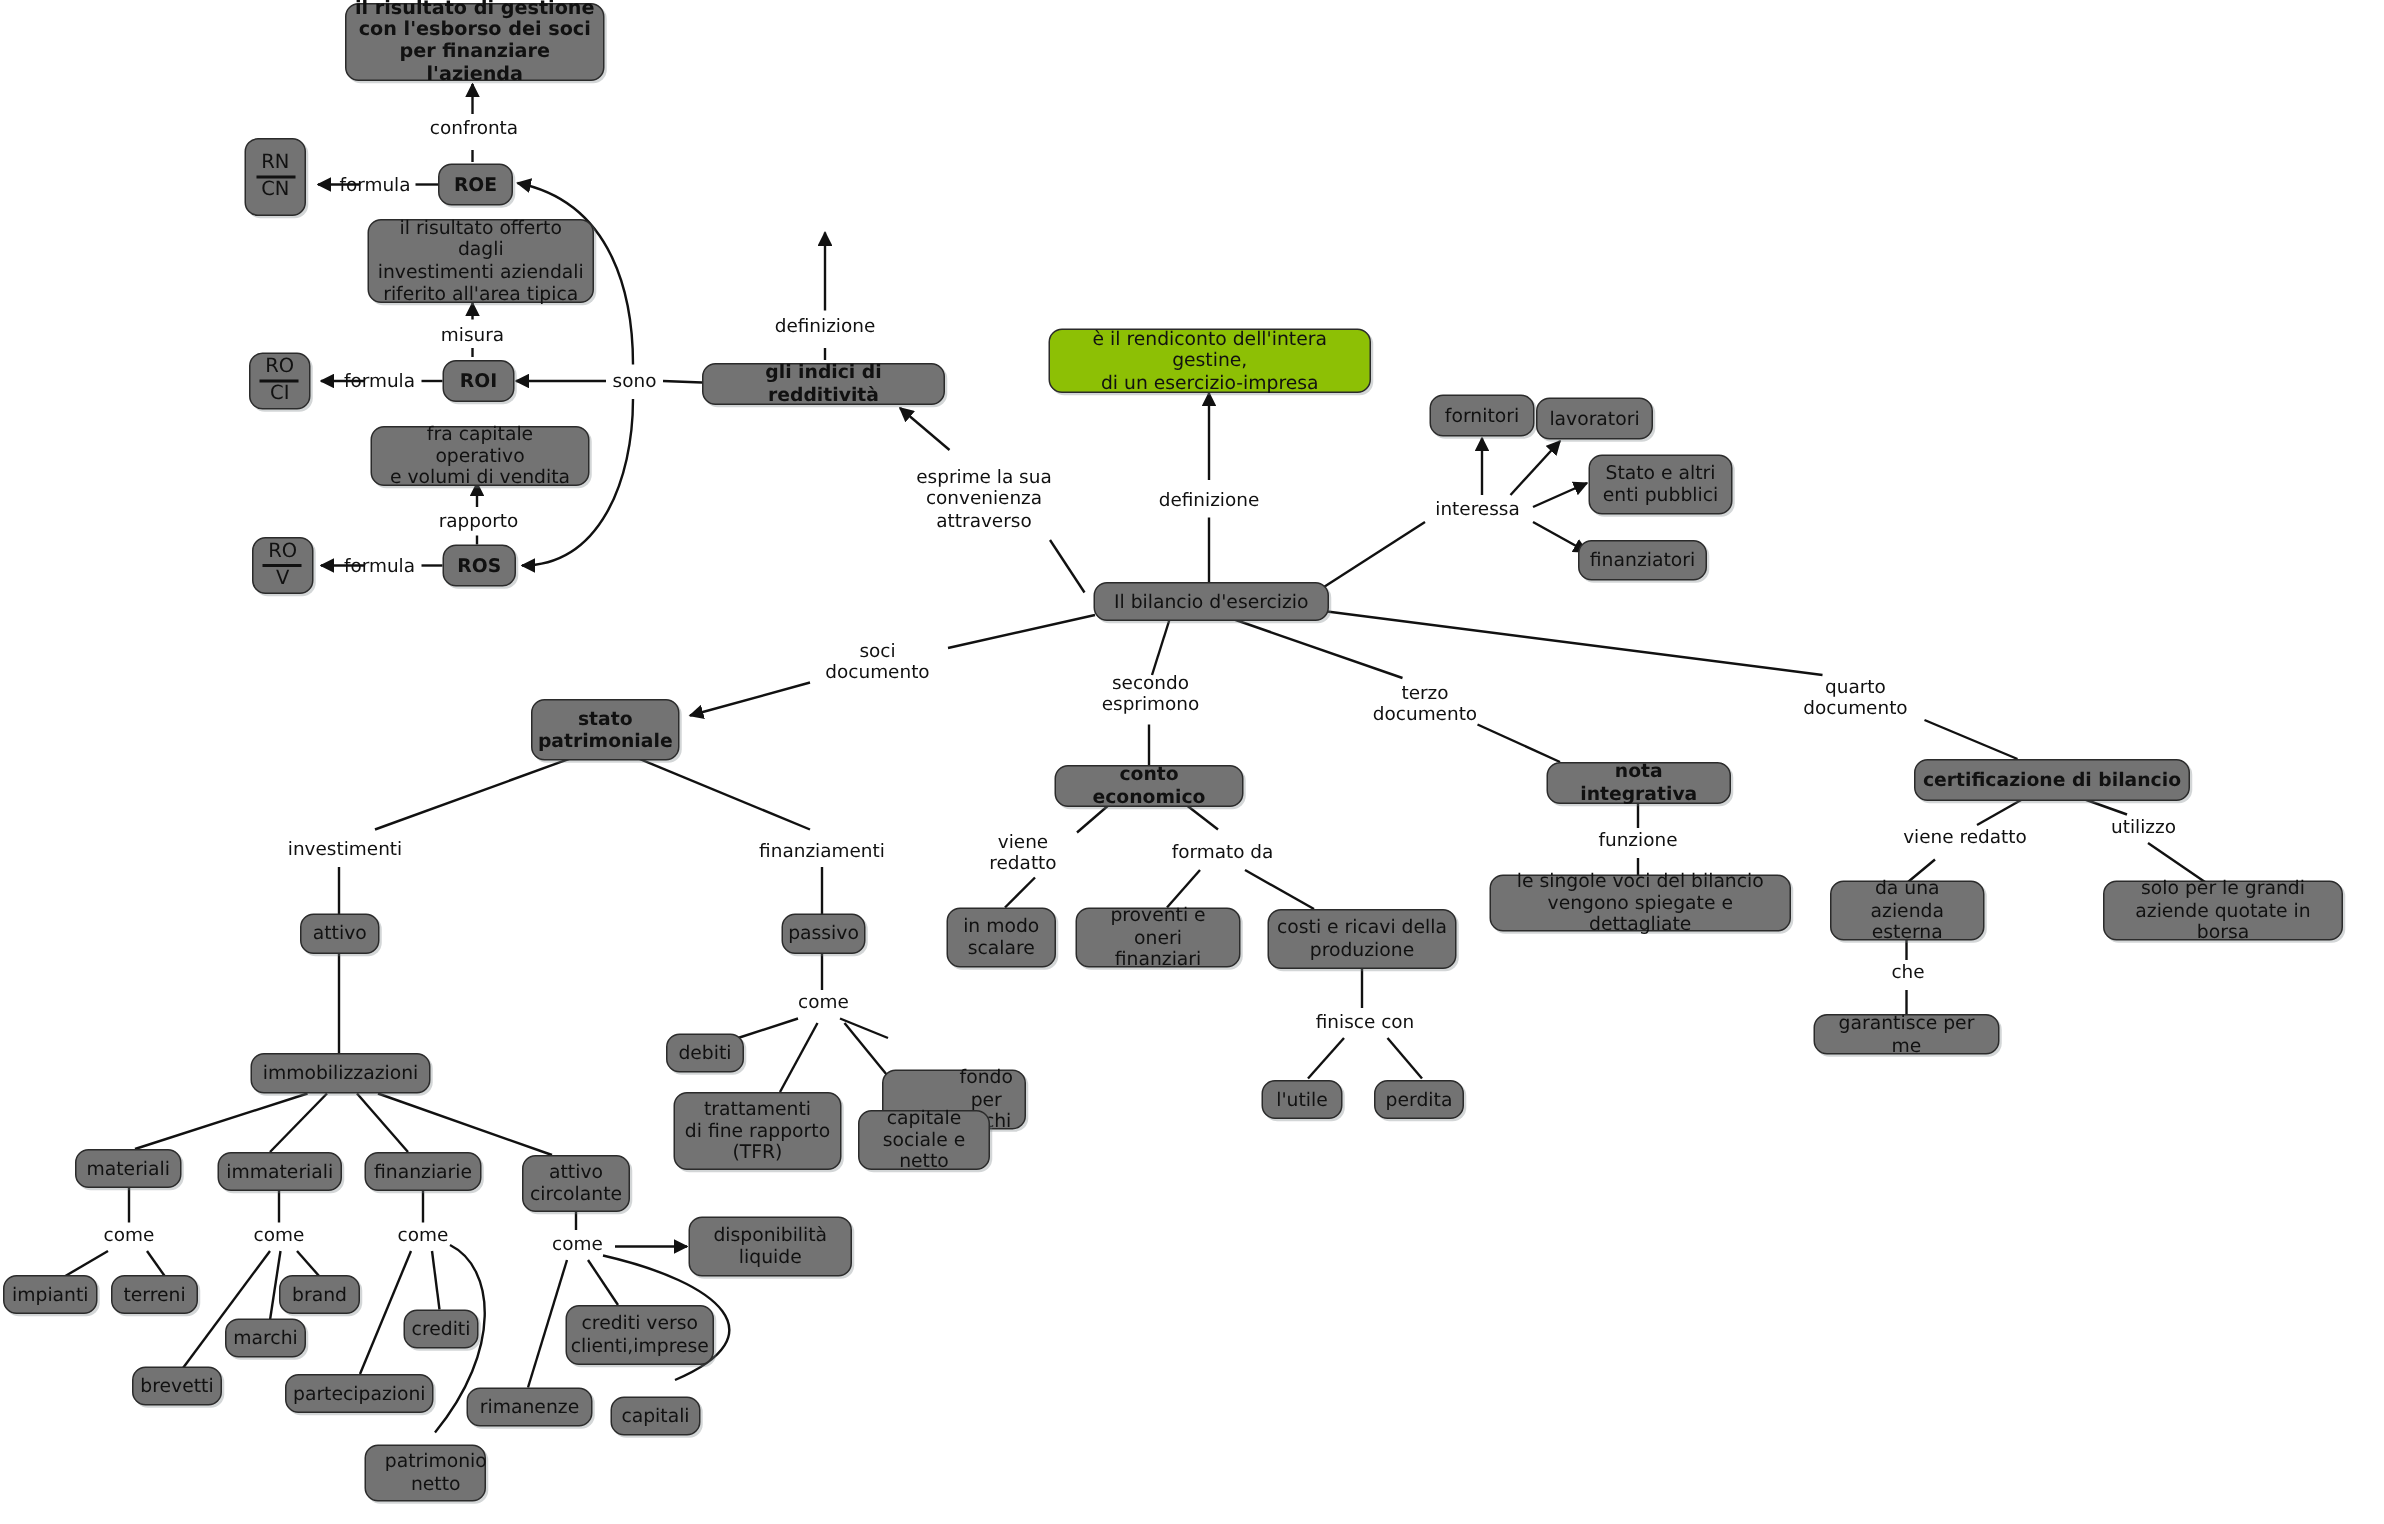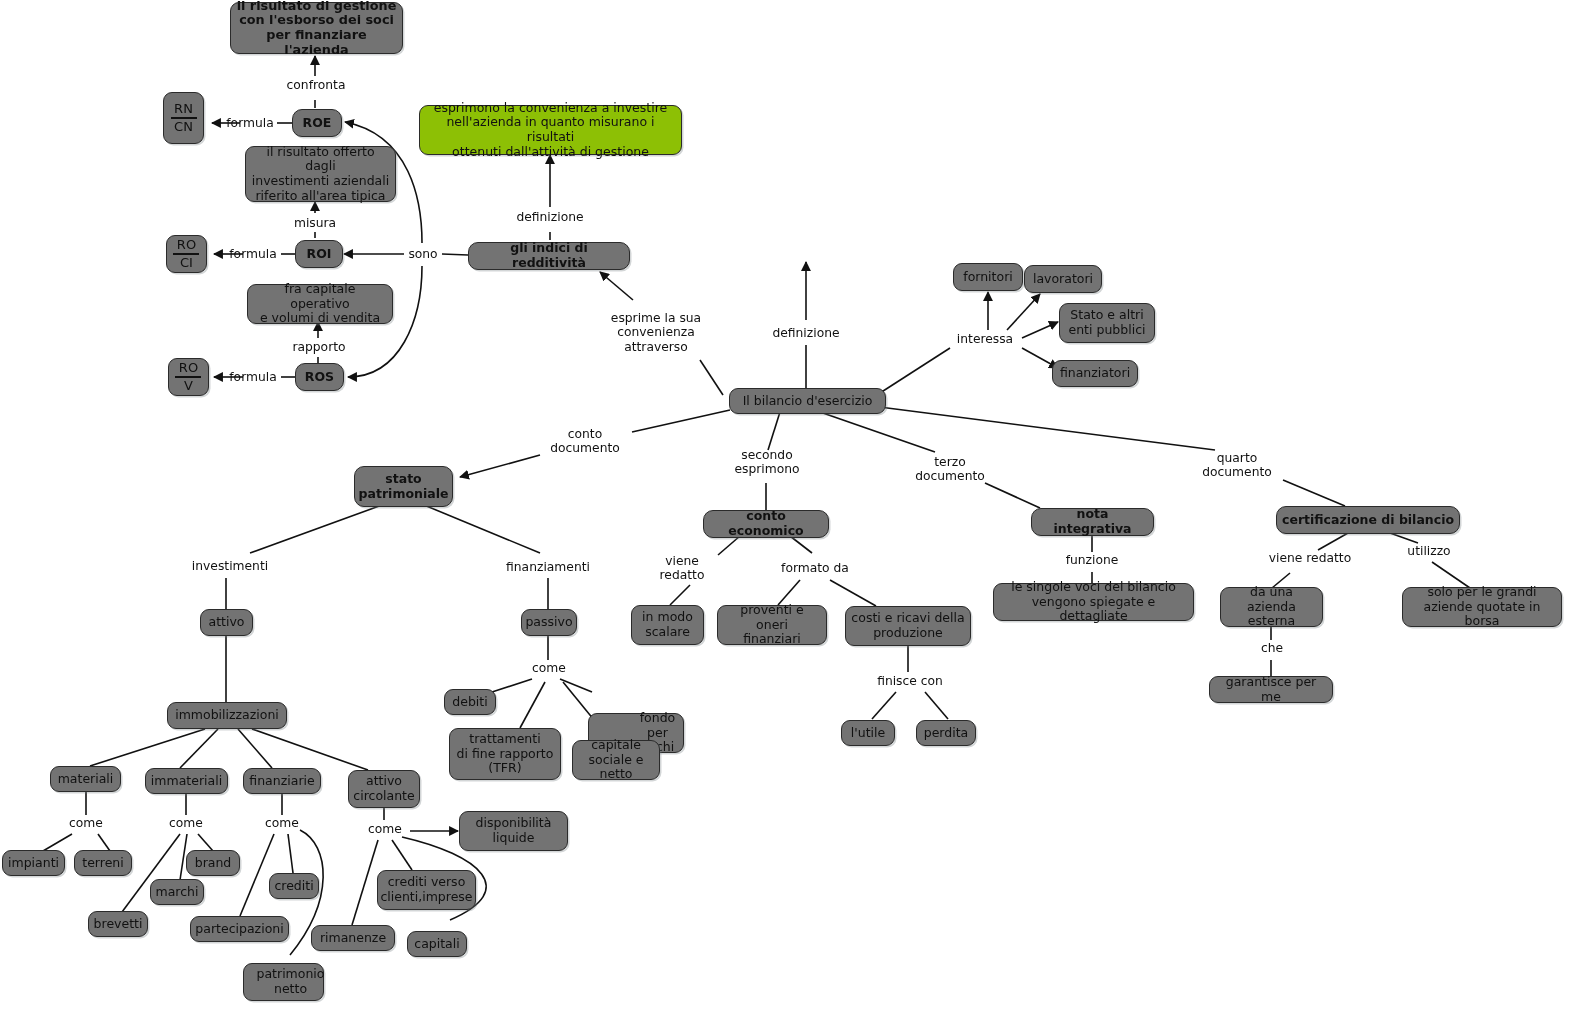--- a/index.html
+++ b/index.html
@@ -18,21 +18,21 @@
     font-size:12.5px;
     line-height:14.6px;
     text-align:center;
     display:flex;
     align-items:center;
     justify-content:center;
     padding:2px 5px;
     white-space:pre-line;
     box-shadow:1.5px 1.5px 0 rgba(120,130,135,0.33);
   }
-  .node.bold{font-weight:bold;border-radius:10px;}
+  .node.bold{font-weight:bold;}
   .node.green{background:#8dc005;border-color:#2b2b2b;color:#111;}
   .node.title{font-weight:bold;font-size:12.8px;}
 
   .frac{
     display:flex;flex-direction:column;align-items:center;justify-content:center;
     line-height:14px;font-size:13px;
   }
   .frac .num{padding:0 4px 0px 4px;}
   .frac .bar{width:26px;height:1.4px;background:#111;margin:1px 0;}
   .frac .den{padding:0px 4px 0 4px;}
@@ -215,26 +215,25 @@
   <div class="node" style="left:168px;top:358px;width:41px;height:38px;">
     <span class="frac">
       <span class="num">RO</span>
       <span class="bar"></span>
       <span class="den">V</span>
     </span>
   </div>
 
   <div class="node bold" style="left:295px;top:363px;width:49px;height:28px;">ROS</div>
 
-  <div class="node green" style="left:419px;top:105px;width:263px;height:50px;">esprimono la convenienza a investire
-nell'azienda in quanto misurano i risultati
-ottenuti dall'attività di gestione</div>
 
   <div class="node bold" style="left:468px;top:242px;width:162px;height:28px;">gli indici di redditività</div>
 
+  <div class="node green" style="left:699px;top:219px;width:215px;height:43px;">è il rendiconto dell'intera gestine,
+di un esercizio-impresa</div>
 
   <div class="node" style="left:953px;top:263px;width:70px;height:28px;">fornitori</div>
   <div class="node" style="left:1024px;top:265px;width:78px;height:28px;">lavoratori</div>
   <div class="node" style="left:1059px;top:303px;width:96px;height:40px;">Stato e altri
 enti pubblici</div>
   <div class="node" style="left:1052px;top:360px;width:86px;height:27px;">finanziatori</div>
 
   <div class="node" style="left:729px;top:388px;width:157px;height:26px;">Il bilancio d'esercizio</div>
 
   <div class="node bold" style="left:354px;top:466px;width:99px;height:41px;">stato
@@ -303,21 +302,21 @@
   <div class="lbl" style="left:280px;top:340px;width:78px;">rapporto</div>
   <div class="lbl" style="left:221px;top:370px;width:64px;">formula</div>
   <div class="lbl" style="left:402px;top:247px;width:42px;">sono</div>
   <div class="lbl" style="left:505px;top:210px;width:90px;">definizione</div>
   <div class="lbl" style="left:761px;top:326px;width:90px;">definizione</div>
   <div class="lbl" style="left:602px;top:311px;width:108px;">esprime la sua
 convenienza
 attraverso</div>
   <div class="lbl" style="left:948px;top:332px;width:74px;">interessa</div>
 
-  <div class="lbl" style="left:537px;top:427px;width:96px;">conto
+  <div class="lbl" style="left:537px;top:427px;width:96px;">soci
 documento</div>
   <div class="lbl" style="left:718px;top:448px;width:98px;">secondo
 esprimono</div>
   <div class="lbl" style="left:904px;top:455px;width:92px;">terzo
 documento</div>
   <div class="lbl" style="left:1188px;top:451px;width:98px;">quarto
 documento</div>
 
   <div class="lbl" style="left:186px;top:559px;width:88px;">investimenti</div>
   <div class="lbl" style="left:500px;top:560px;width:96px;">finanziamenti</div>

